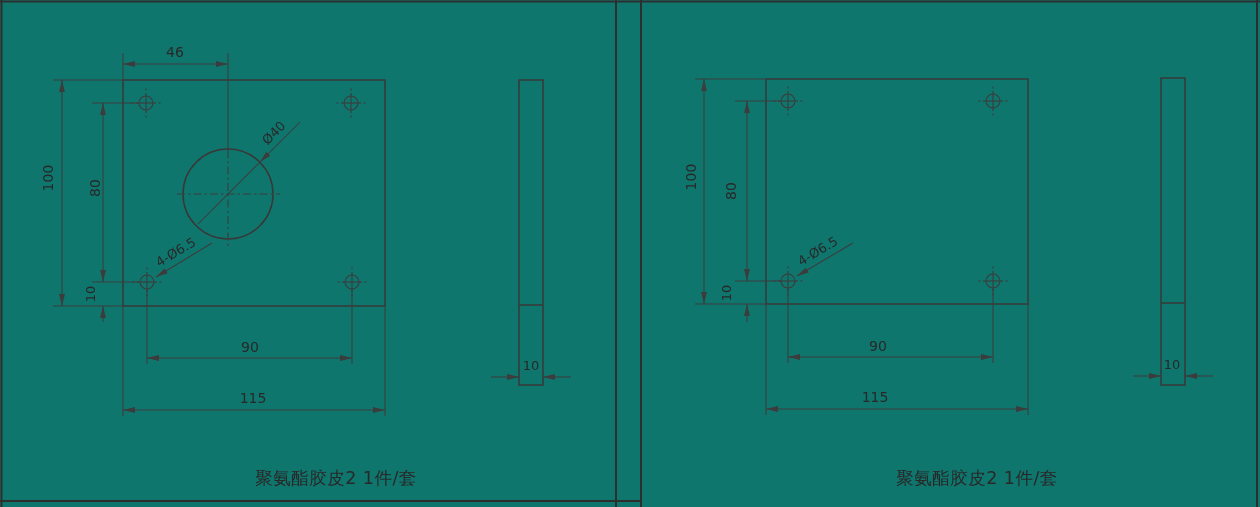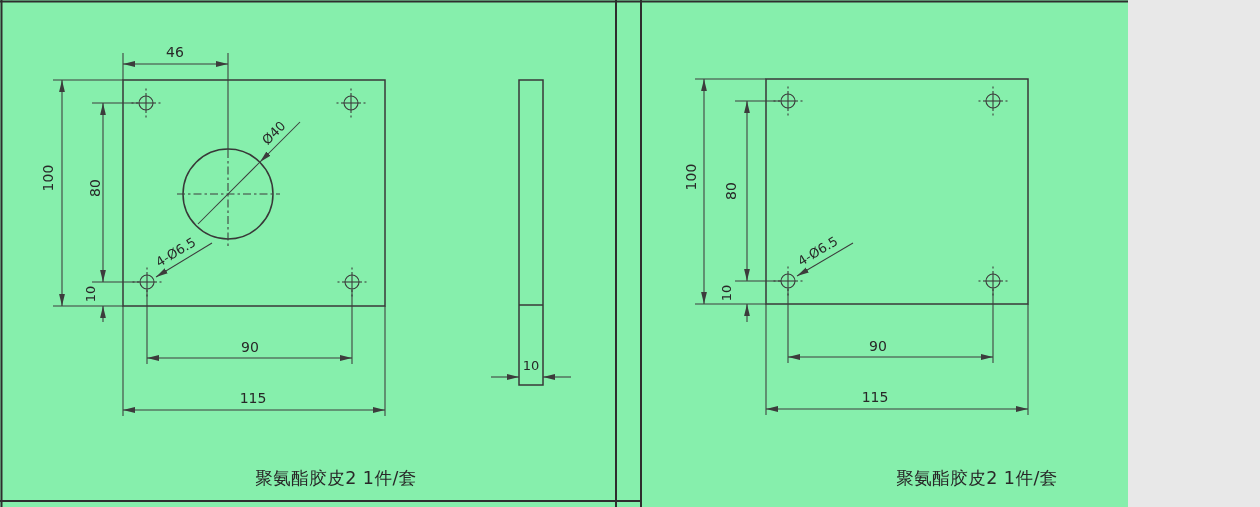--- a/index.html
+++ b/index.html
@@ -1,19 +1,19 @@
 <!DOCTYPE html>
 <html><head>
 <meta charset="utf-8">
 <style>
   html,body{margin:0;padding:0;background:#e8e8e8;}
   .sheet{
     position:relative;
-    width:1128px;height:507px;
-    background:#86efac;
+    width:1260px;height:507px;
+    background:#0f766e;
     overflow:hidden;
     font-family:"DejaVu Sans",sans-serif;
     text-decoration:underline;
   }
   svg{display:block;}
   svg .thin{stroke:#3c3c3c;stroke-width:1.05;fill:none;}
   svg .thick{stroke:#383838;stroke-width:1.5;fill:none;}
   svg .dash{stroke-dasharray:8 3 2.5 3;}
   svg .border{stroke:#2e2e2e;stroke-width:2;fill:none;}
   svg text{

